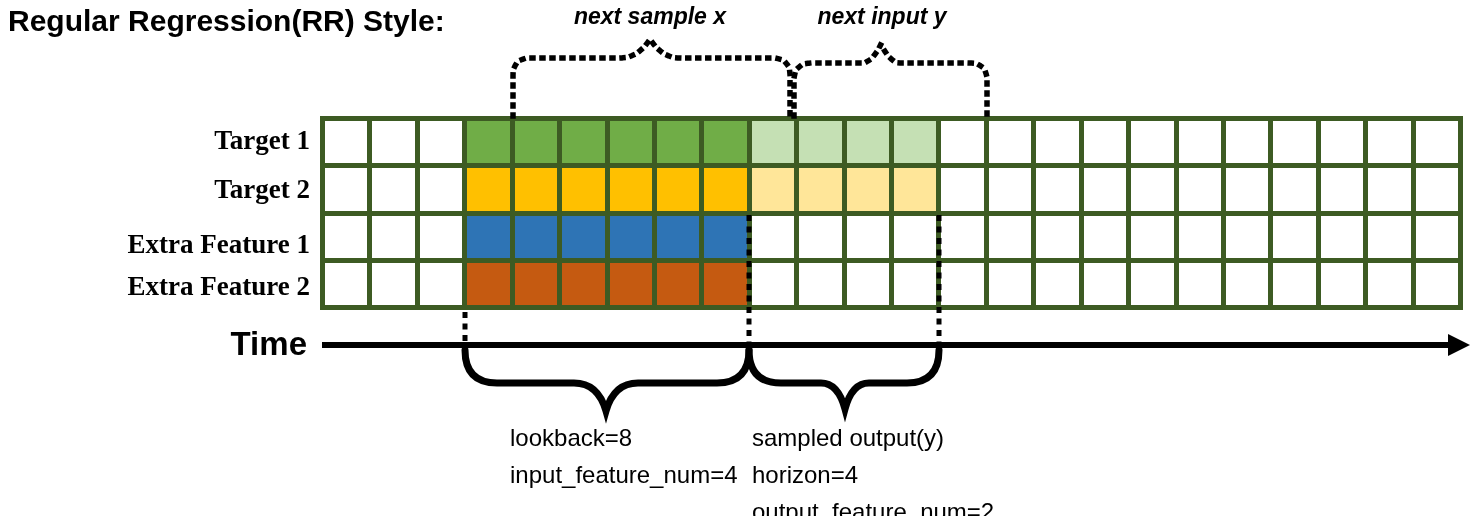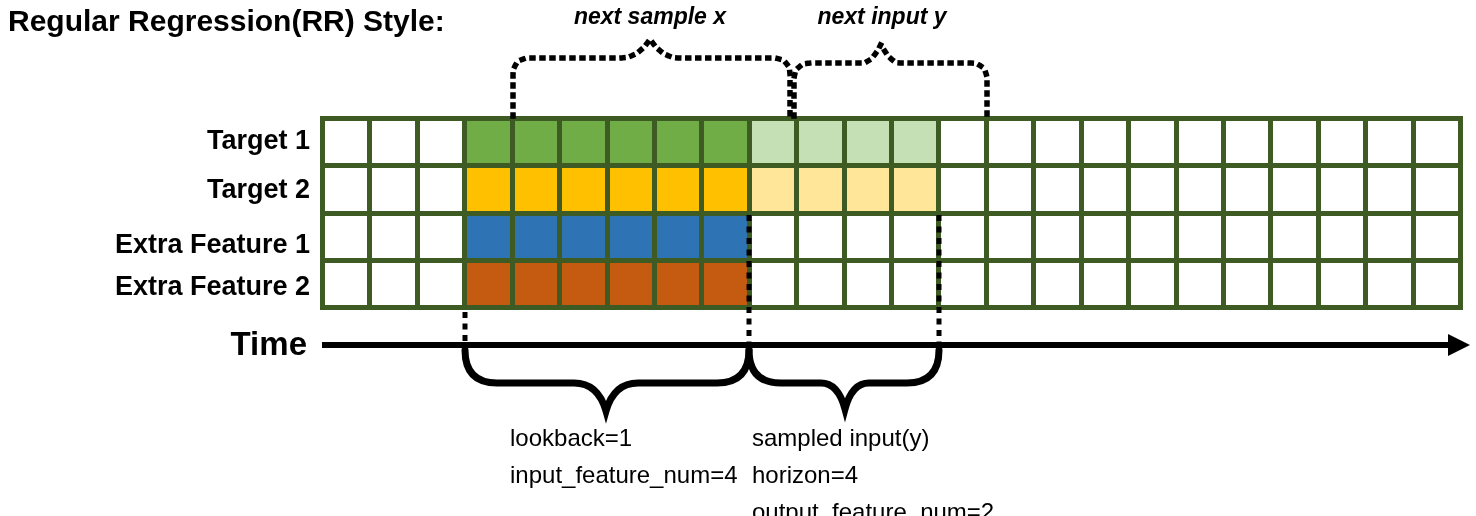--- a/index.html
+++ b/index.html
@@ -8,21 +8,21 @@
   .abs{position:absolute;}
   #title{left:8px;top:4px;font-size:30px;font-weight:bold;letter-spacing:0px;text-align:center;}
   .top-note{top:3px;width:280px;text-align:center;font-size:23px;font-weight:bold;font-style:italic;}
   #note-x{left:510px;}
   #note-y{left:742px;}
   #sample-grid{left:320px;top:116px;width:1143px;height:194px;
      display:grid;grid-template-columns:repeat(24,1fr);grid-template-rows:repeat(4,1fr);
      gap:5px;padding:5px;box-sizing:border-box;}
   .cell{width:100%;height:100%;}
   .row-label{position:absolute;left:0;width:310px;height:48px;line-height:48px;
-     text-align:right;font-size:27px;font-weight:bold;}
+     text-align:right;font-size:27px;font-weight:bold;font-family:Liberation Serif, serif;}
   #time-label{left:0;top:325px;width:307px;text-align:right;font-size:33px;font-weight:bold;}
   #overlay{left:0;top:0;width:1476px;height:516px;pointer-events:none;}
   .note-block{top:419px;font-size:24px;line-height:37px;white-space:nowrap;}
   #input-note{left:510px;}
   #output-note{left:752px;}
 </style>
 </head>
 <body>
 
 <div class="abs" id="title">Regular Regression(RR) Style:</div>
@@ -150,20 +150,20 @@
 
   <line x1="322" y1="345" x2="1450" y2="345" stroke="#000" stroke-width="6"></line>
   <polygon points="1448,334 1448,356 1470,345" fill="#000"></polygon>
 
   <path d="M 465 350 Q 465 383 497 383 L 574 383 Q 598 383 606 411 Q 614 383 638 383 L 717 383 Q 749 383 749 350" fill="none" stroke="#000" stroke-width="7" stroke-linecap="round"></path>
 
   <path d="M 749 350 Q 749 383 781 383 L 821 383 Q 838 383 845 409 Q 852 383 869 383 L 907 383 Q 939 383 939 350" fill="none" stroke="#000" stroke-width="7" stroke-linecap="round"></path>
 </svg>
 
 <div class="abs note-block" id="input-note">
-  <div>lookback=1</div>
+  <div>lookback=8</div>
   <div>input_feature_num=4</div>
 </div>
 <div class="abs note-block" id="output-note">
-  <div>sampled input(y)</div>
+  <div>sampled output(y)</div>
   <div>horizon=4</div>
   <div>output_feature_num=2</div>
 </div>
 
 </body></html>

